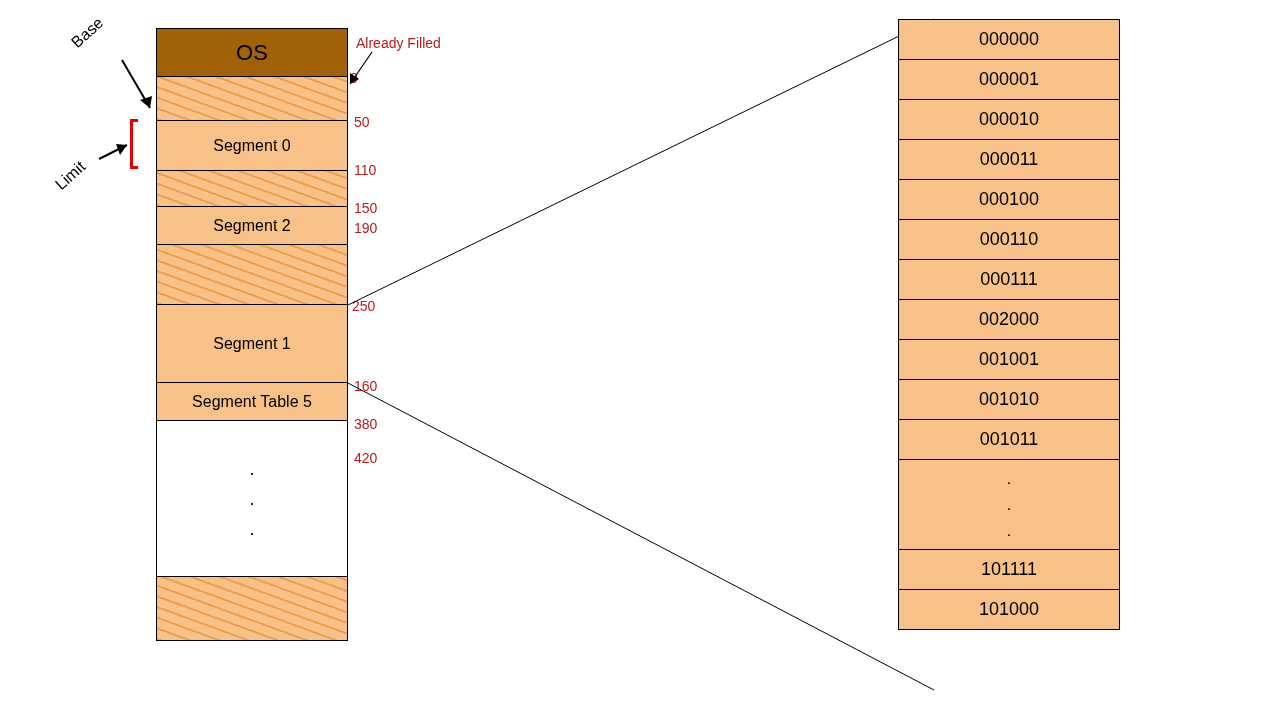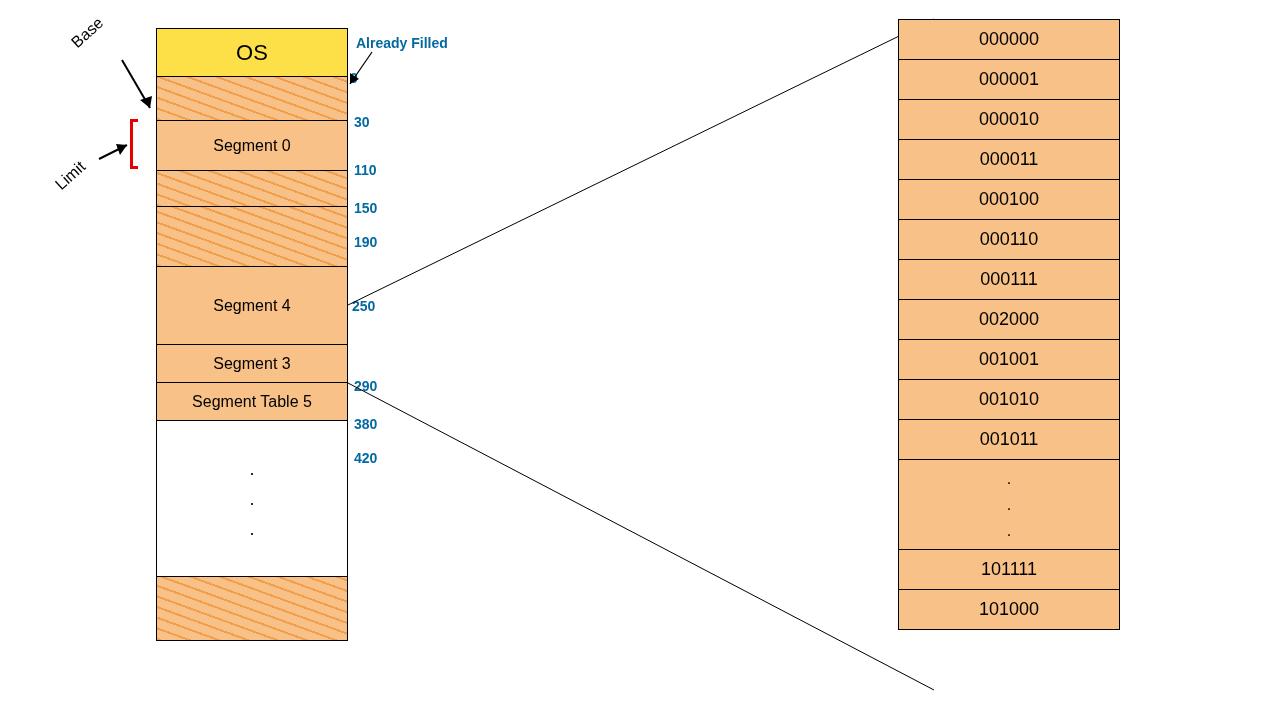--- a/index.html
+++ b/index.html
@@ -34,21 +34,21 @@
     background-color: #f8c187;
     background-image: repeating-linear-gradient(
       20deg,
       rgba(236,131,26,0.55) 0px,
       rgba(236,131,26,0.55) 2px,
       transparent 2px,
       transparent 10px
     );
   }
   .os-row {
-    background: #fde047;
+    background: #a16207;
     font-size: 22px;
     font-weight: normal;
   }
   .seg-row {
     background: #f8c187;
   }
   .white-row {
     background: #fff;
   }
   .dots {
@@ -56,23 +56,22 @@
     flex-direction: column;
     align-items: center;
     justify-content: center;
     gap: 12px;
     font-size: 18px;
     line-height: 1;
   }
   .addr-label {
     position: absolute;
     font-size: 14px;
-    color: #0369a1;
+    color: #b91c1c;
     white-space: nowrap;
-    font-weight: bold;
   }
   .anno {
     position: absolute;
     font-size: 16px;
     color: #000;
   }
   .limit-bracket {
     position: absolute;
     left: 130px;
     top: 119px;
@@ -119,41 +118,41 @@
   }
 </style>
 </head>
 <body>
 
 <div class="memory-column">
   <div class="mem-row os-row" style="height:48px">OS</div>
   <div class="mem-row hatch" style="height:44px"></div>
   <div class="mem-row seg-row" style="height:50px">Segment 0</div>
   <div class="mem-row hatch" style="height:36px"></div>
+  <div class="mem-row seg-row" style="height:38px">Segment 2</div>
   <div class="mem-row hatch" style="height:60px"></div>
-  <div class="mem-row seg-row" style="height:78px">Segment 4</div>
-  <div class="mem-row seg-row" style="height:38px">Segment 3</div>
+  <div class="mem-row seg-row" style="height:78px">Segment 1</div>
   <div class="mem-row seg-row" style="height:38px">Segment Table 5</div>
   <div class="mem-row white-row dots" style="height:156px">
     <span>.</span>
     <span>.</span>
     <span>.</span>
   </div>
   <div class="mem-row hatch" style="height:64px"></div>
 </div>
 
 <div class="addr-label" style="left:356px; top:35px; font-size:14px">Already Filled</div>
 
 <div class="addr-label" style="left:350px; top:70px">0</div>
-<div class="addr-label" style="left:354px; top:114px">30</div>
+<div class="addr-label" style="left:354px; top:114px">50</div>
 <div class="addr-label" style="left:354px; top:162px">110</div>
 <div class="addr-label" style="left:354px; top:200px">150</div>
-<div class="addr-label" style="left:354px; top:234px">190</div>
+<div class="addr-label" style="left:354px; top:220px">190</div>
 <div class="addr-label" style="left:352px; top:298px">250</div>
-<div class="addr-label" style="left:354px; top:378px">290</div>
+<div class="addr-label" style="left:354px; top:378px">160</div>
 <div class="addr-label" style="left:354px; top:416px">380</div>
 <div class="addr-label" style="left:354px; top:450px">420</div>
 
 <div class="anno rot" style="left:74px; top:36px; transform:rotate(-42deg)">Base</div>
 <div class="anno rot" style="left:58px; top:178px; transform:rotate(-42deg)">Limit</div>
 
 <div class="limit-bracket"></div>
 
 <svg class="lines">
 

